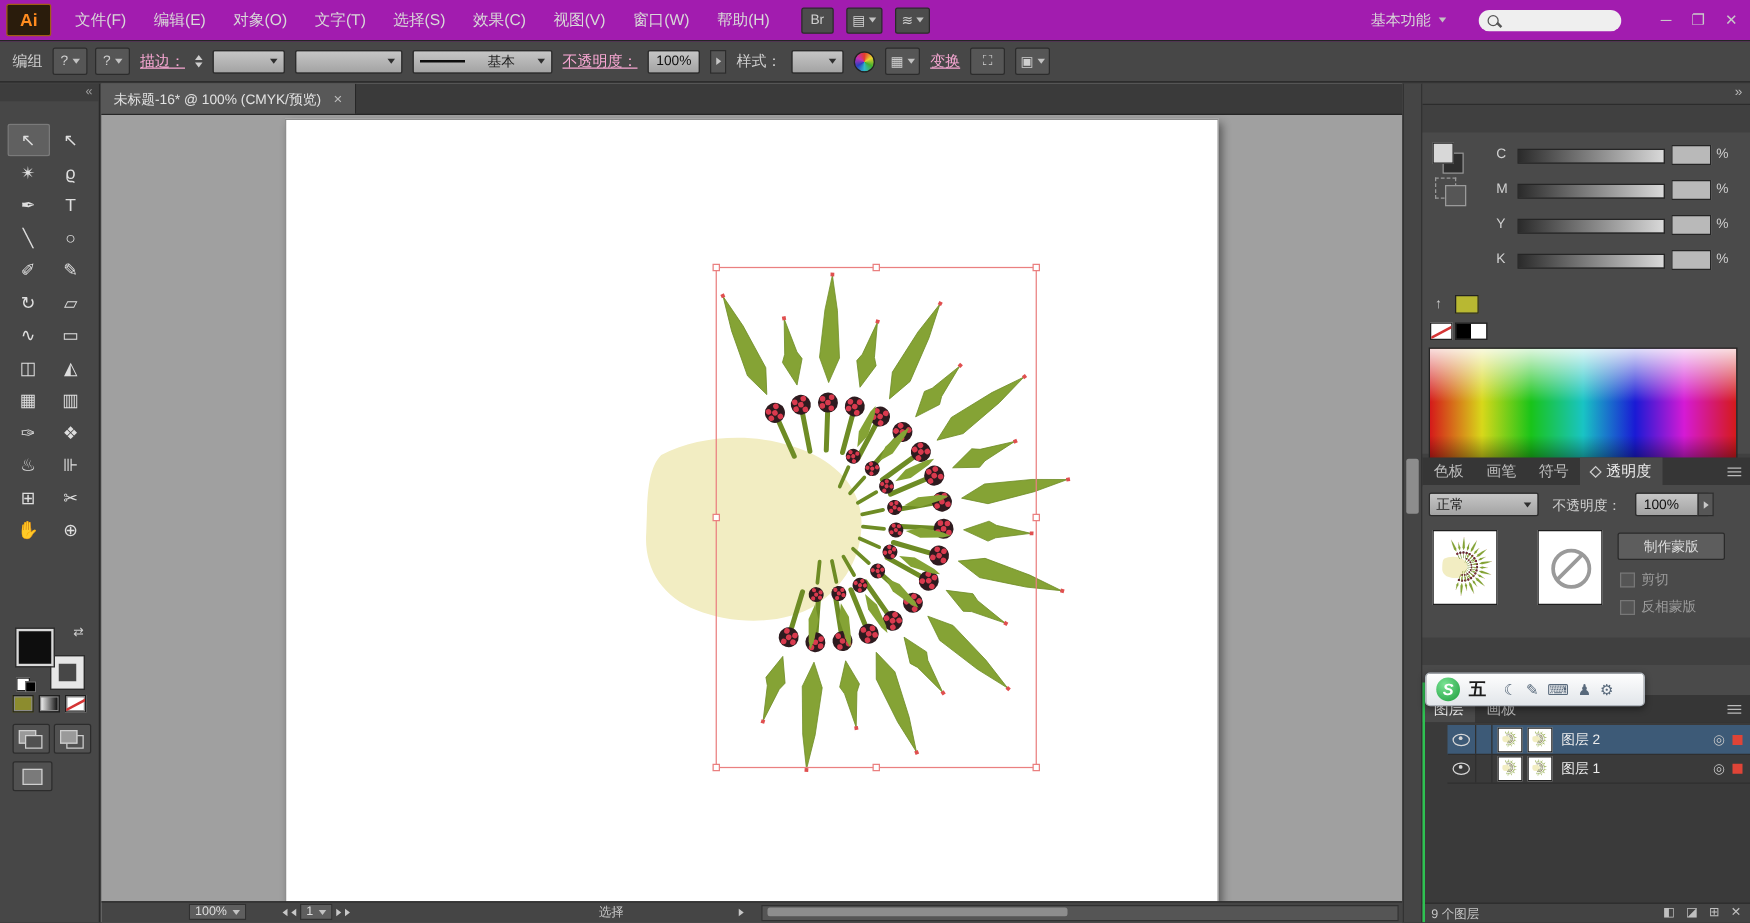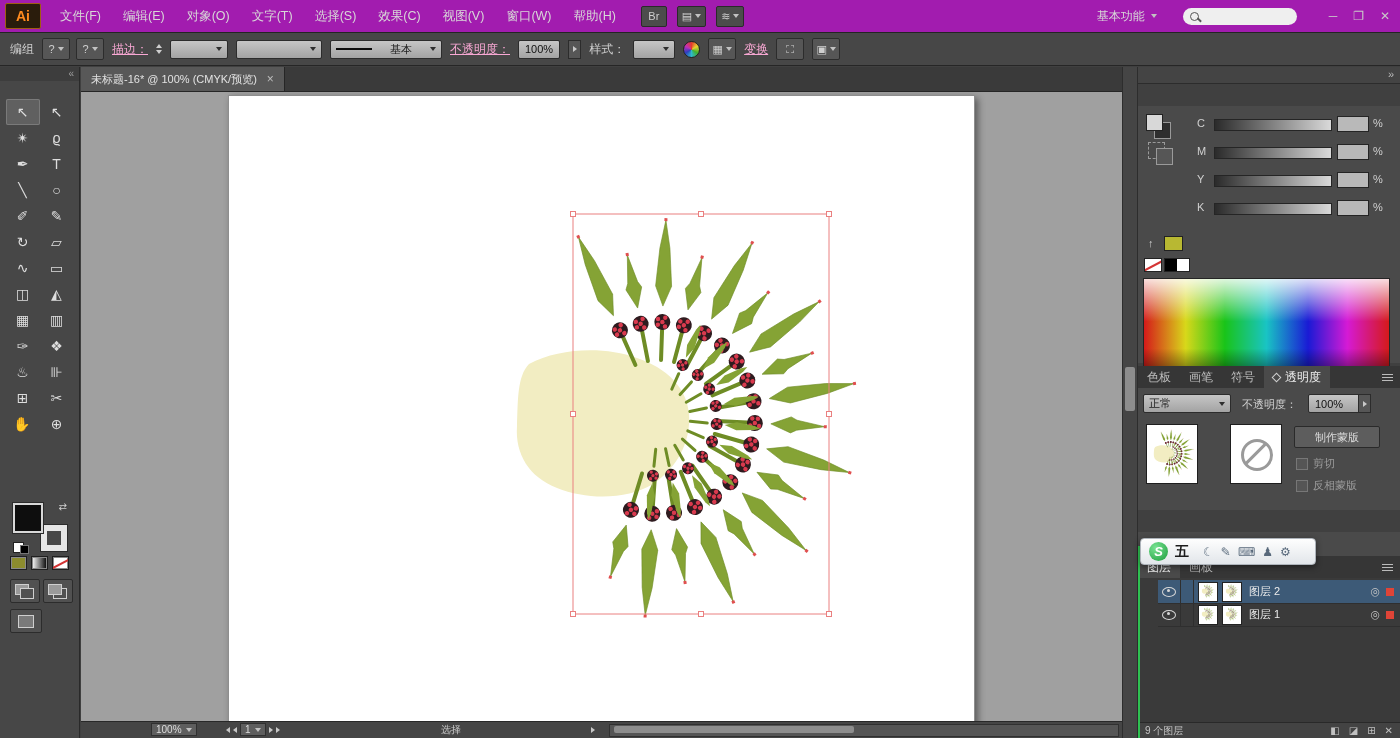--- a/index.html
+++ b/index.html
@@ -653,21 +653,21 @@
       <div class="sb-item" style="left:145px">
         <i class="tri-l"></i>
         <i class="tri-l"></i>
         <span class="sb-box">
           <span>1</span>
             <i class="chev"></i>
         </span>
         <i class="tri-r"></i>
         <i class="tri-r"></i>
       </div>
-      <div class="sb-item" style="left:360px">
+      <div class="sb-item" style="left:398px">
         <span>选择</span>
       </div>
       <div class="sb-item" style="left:510px">
           <i class="tri-r"></i>
         </div>
       <div class="hscroll">
         <div class="hthumb"></div>
       </div>
     </div>
   </div>

